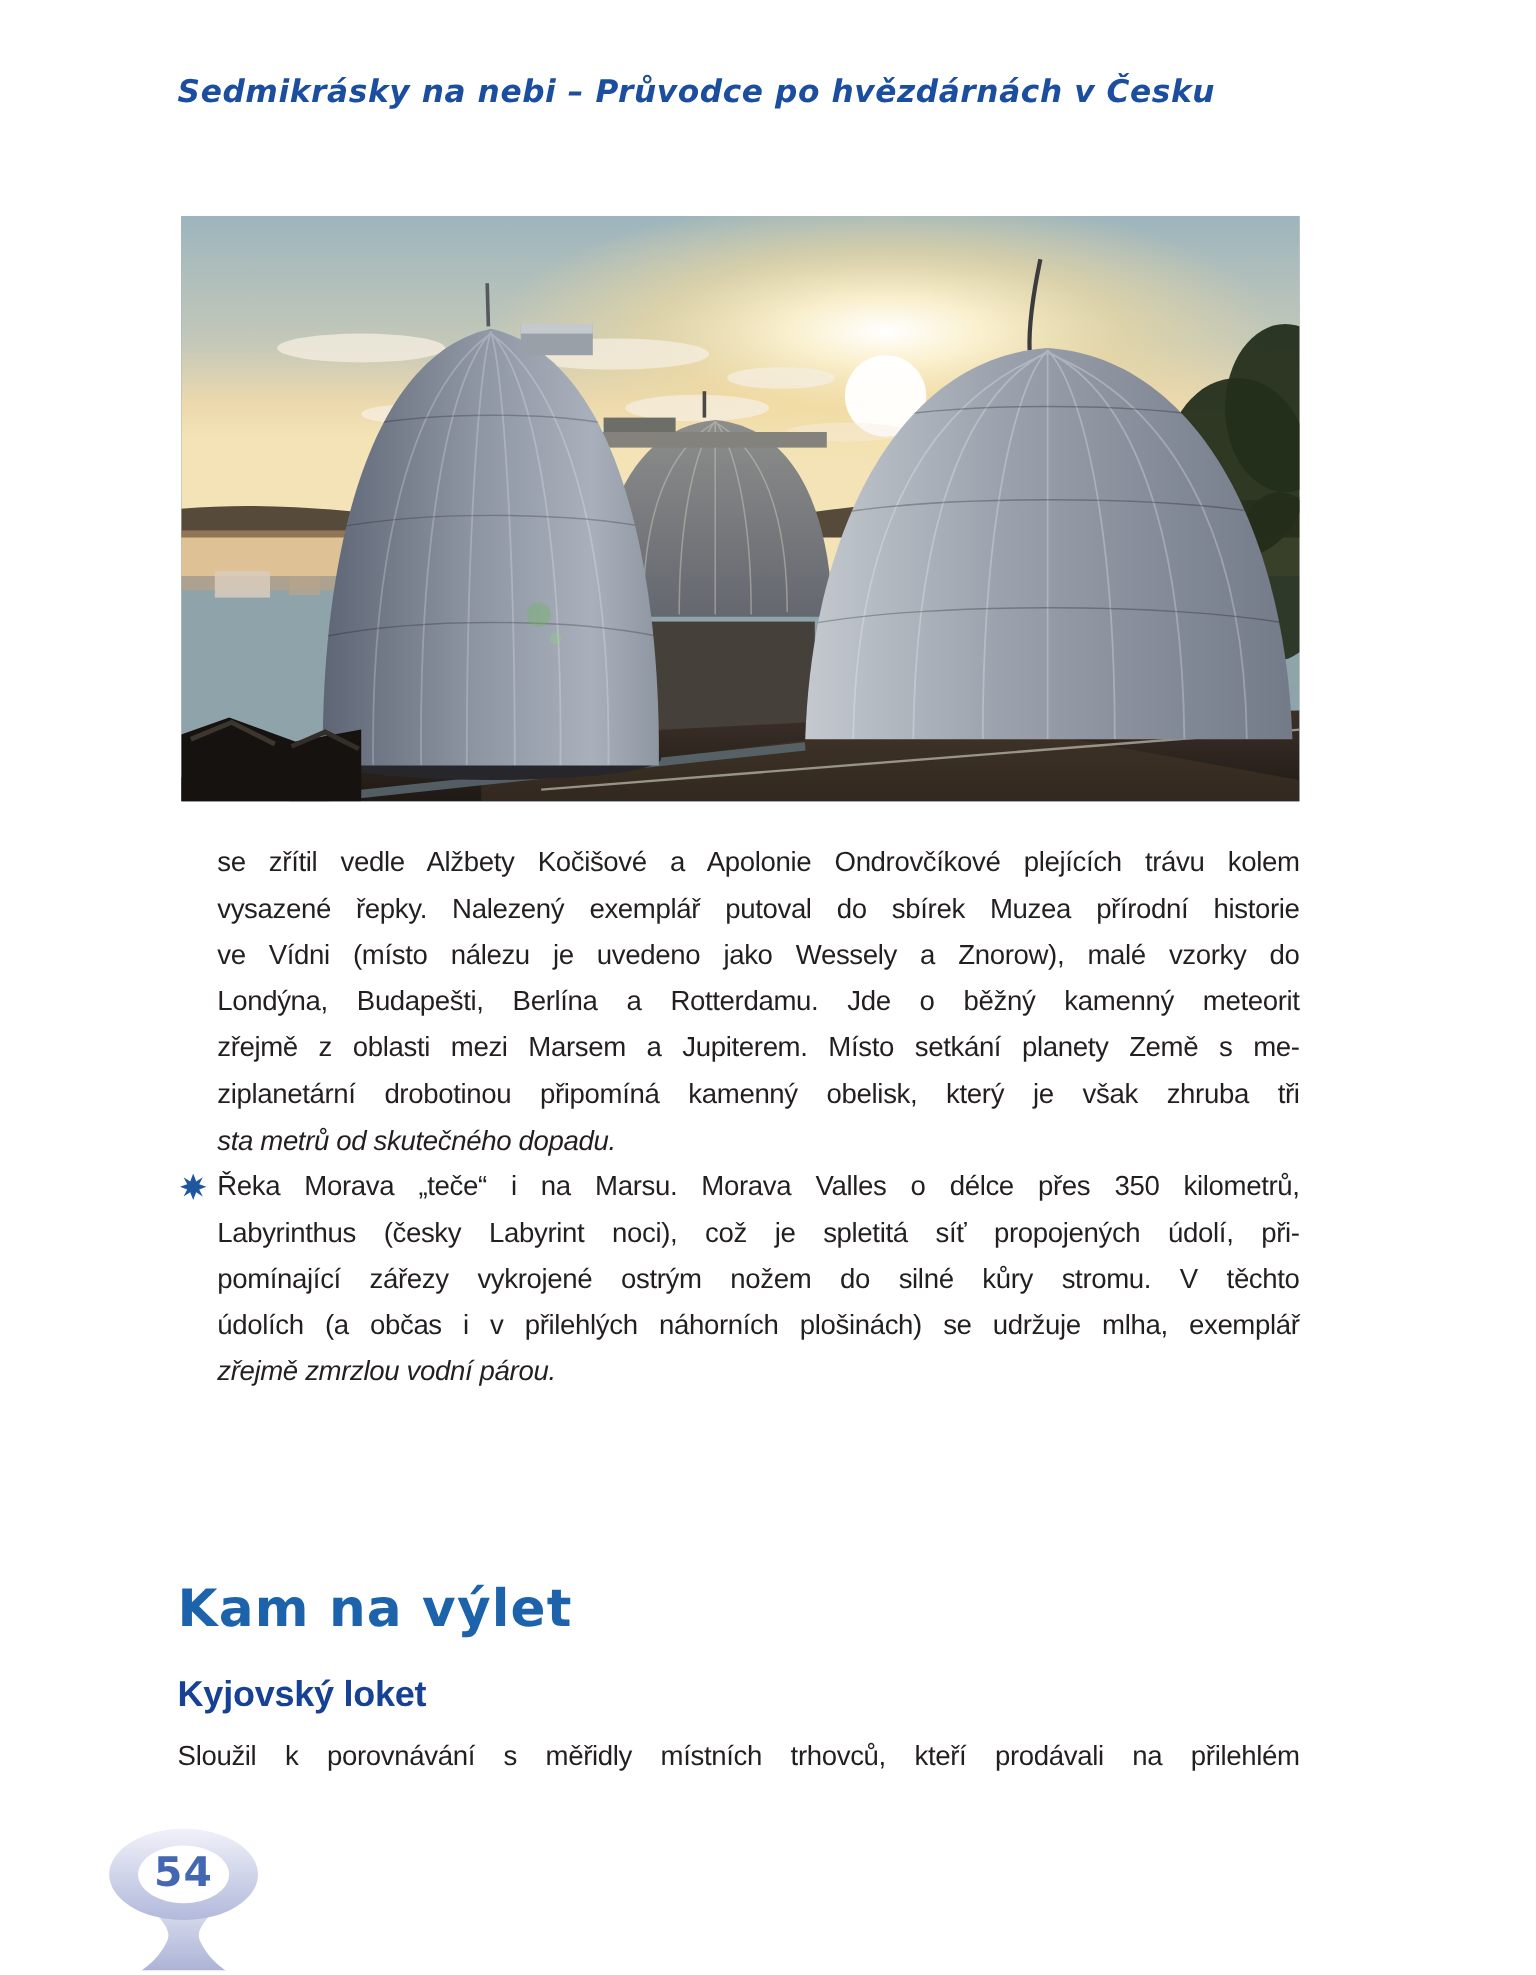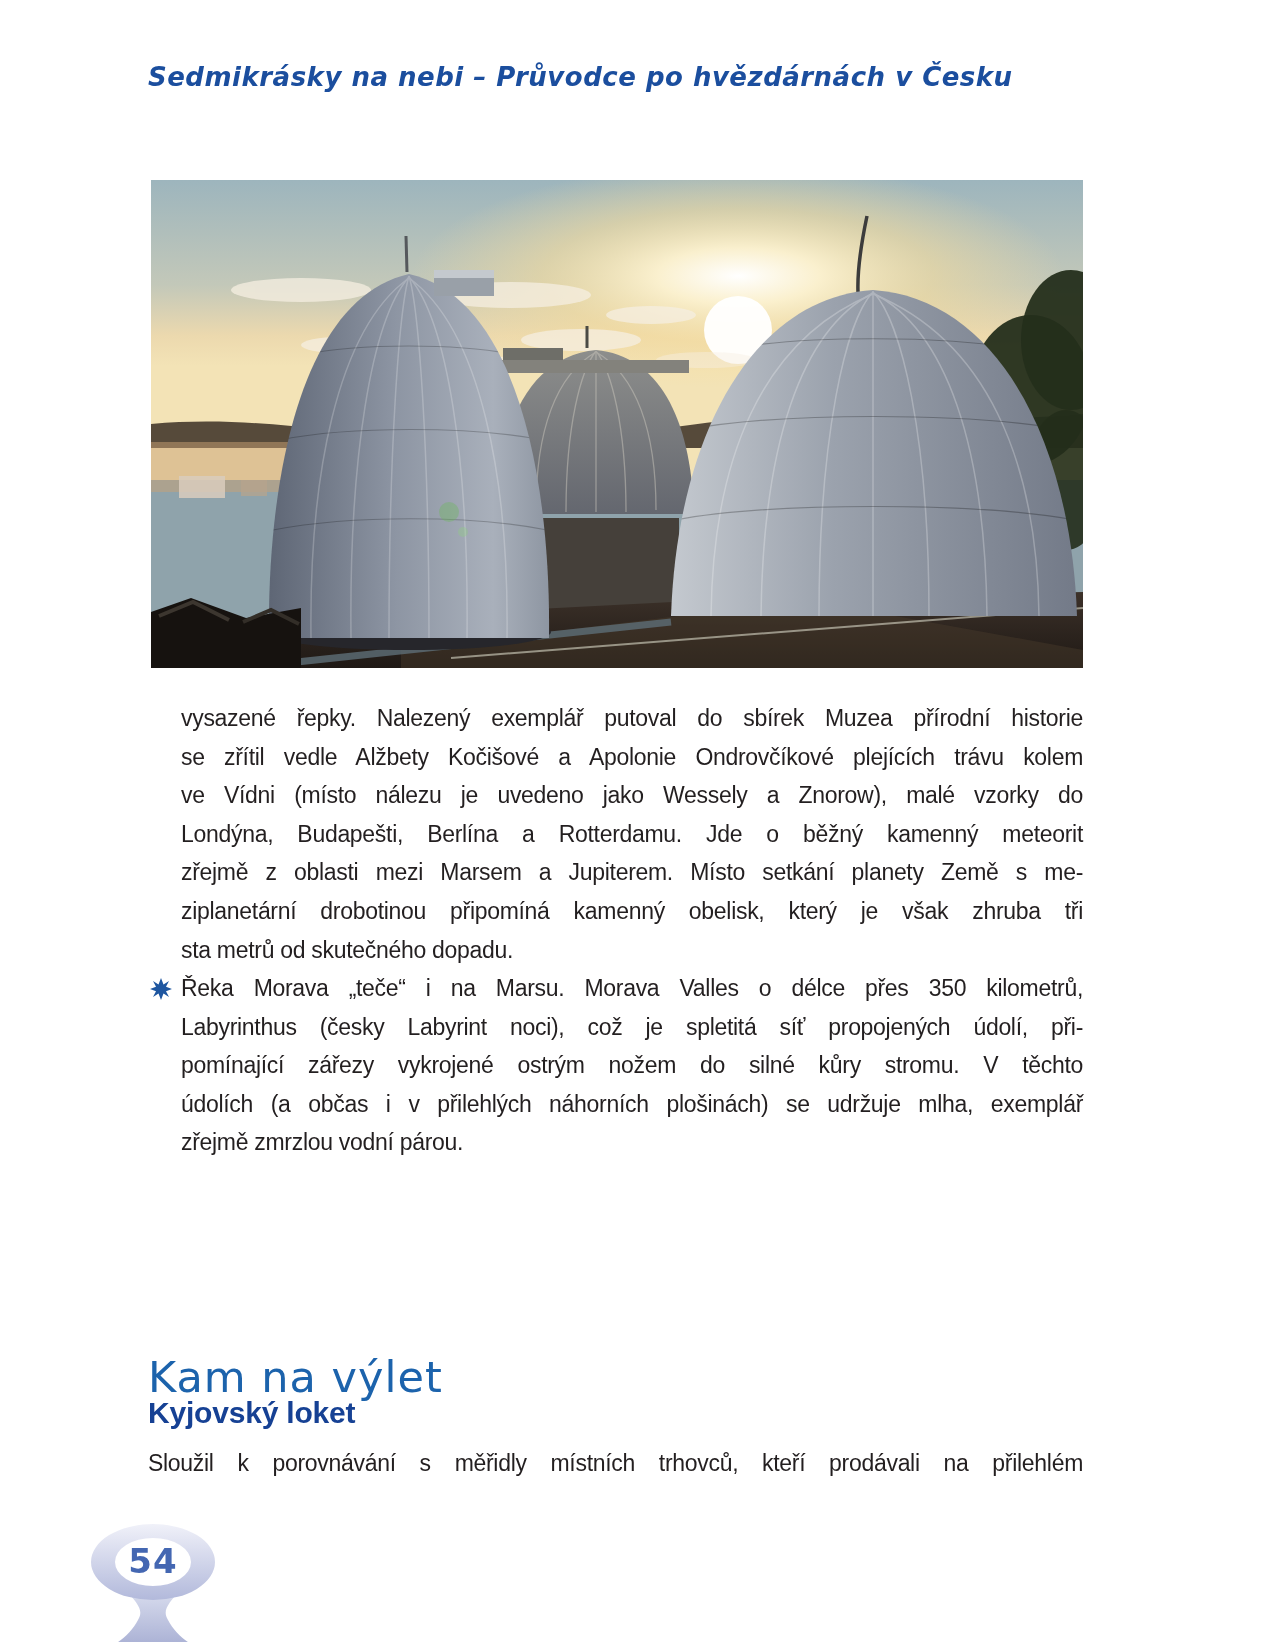--- a/index.html
+++ b/index.html
@@ -18,26 +18,26 @@
     position:absolute;left:151px;top:180px;width:932px;height:488px;
     overflow:hidden;background:#8fa3ab;
   }
   .photo svg{display:block;width:100%;height:100%;}
   .bodycol{
     position:absolute;left:181px;width:902px;
     font-size:23px;line-height:38.6px;letter-spacing:-.3px;color:#231f20;
   }
   .bodycol.wide{left:148px;width:935px;}
   .tline{text-align:justify;text-align-last:justify;white-space:nowrap;}
-  .tline.last{text-align:justify;text-align-last:left;white-space:normal;}
+  .tline.last{text-align:justify;text-align-last:left;white-space:normal;font-style:italic;}
   .star-bullet{position:absolute;left:150px;top:978px;width:22px;height:22px;}
   .kam-heading{
-    position:absolute;left:148px;top:1354px;
+    position:absolute;left:148px;top:1318px;
     font-family:"DejaVu Sans",sans-serif;
-    font-weight:400;font-size:43px;line-height:1.1;letter-spacing:1px;
+    font-weight:700;font-size:43px;line-height:1.1;letter-spacing:1px;
     color:#1c63ac;
   }
   .sub-heading{
     position:absolute;left:148px;top:1396px;
     font-weight:bold;font-size:30px;line-height:1.1;letter-spacing:-.2px;
     color:#164194;
   }
   .page-decor{position:absolute;left:86px;top:1516px;width:134px;height:130px;}
   .page-number{
     position:absolute;left:118px;top:1541px;width:70px;
@@ -192,22 +192,22 @@
 
       <g>
         <path d="M0,488 L0,432 L40,418 L95,438 L150,428 L150,488 Z" fill="#16120f"></path>
         <path d="M8,436 L42,422 L78,440" stroke="#3c362f" stroke-width="4" fill="none"></path>
         <path d="M92,442 L120,430 L148,444" stroke="#332e28" stroke-width="4" fill="none"></path>
       </g>
     </svg>
   </figure>
 
   <div class="bodycol" style="top:699px">
+    <div class="tline">se zřítil vedle Alžbety Kočišové a Apolonie Ondrovčíkové plejících trávu kolem</div>
     <div class="tline">vysazené řepky. Nalezený exemplář putoval do sbírek Muzea přírodní historie</div>
-    <div class="tline">se zřítil vedle Alžbety Kočišové a Apolonie Ondrovčíkové plejících trávu kolem</div>
     <div class="tline">ve Vídni (místo nálezu je uvedeno jako Wessely a Znorow), malé vzorky do</div>
     <div class="tline">Londýna, Budapešti, Berlína a Rotterdamu. Jde o běžný kamenný meteorit</div>
     <div class="tline">zřejmě z oblasti mezi Marsem a Jupiterem. Místo setkání planety Země s me-</div>
     <div class="tline">ziplanetární drobotinou připomíná kamenný obelisk, který je však zhruba tři</div>
     <div class="tline last">sta metrů od skutečného dopadu.</div>
   </div>
 
   <svg class="star-bullet" viewBox="0 0 22 22">
     <polygon fill="#1e56a0" points="11,0 13.5,6.5 19,3 16,8.8 22,11 16,13.2 19,19 13.5,15.5 11,22 8.5,15.5 3,19 6,13.2 0,11 6,8.8 3,3 8.5,6.5"></polygon>
   </svg>

